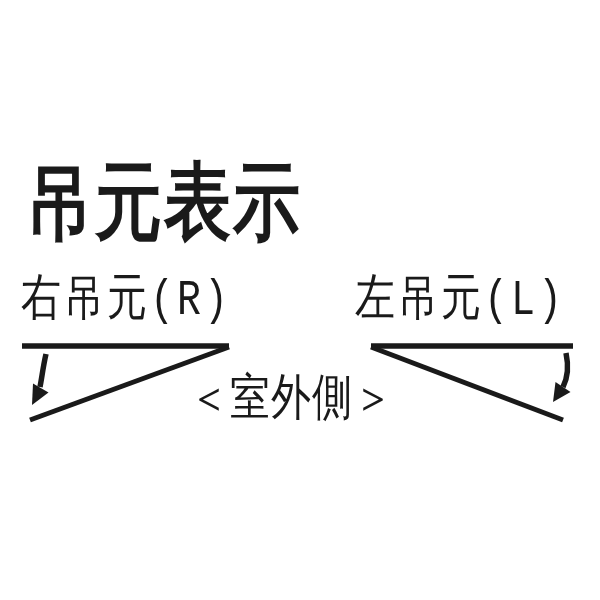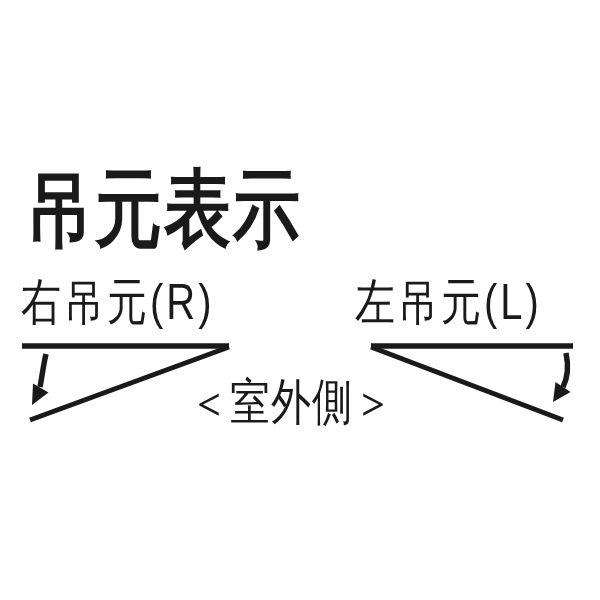--- a/index.html
+++ b/index.html
@@ -2,21 +2,21 @@
 <html style="--ink: #1a1a1a; --bg: #ffffff;"><head>
 <meta charset="utf-8">
 <style>
   html, body { margin: 0; padding: 0; }
   .stage {
     position: relative;
     width: 600px;
     height: 600px;
     background: var(--bg, #ffffff);
     overflow: hidden;
-    font-family: Liberation Sans, sans-serif;
+    font-family: Liberation Mono, monospace;
     color: var(--ink, #1a1a1a);
   }
   .txt {
     position: absolute;
     line-height: 1;
     white-space: nowrap;
     transform-origin: 0 0;
   }
   .title {
     left: 26px;

